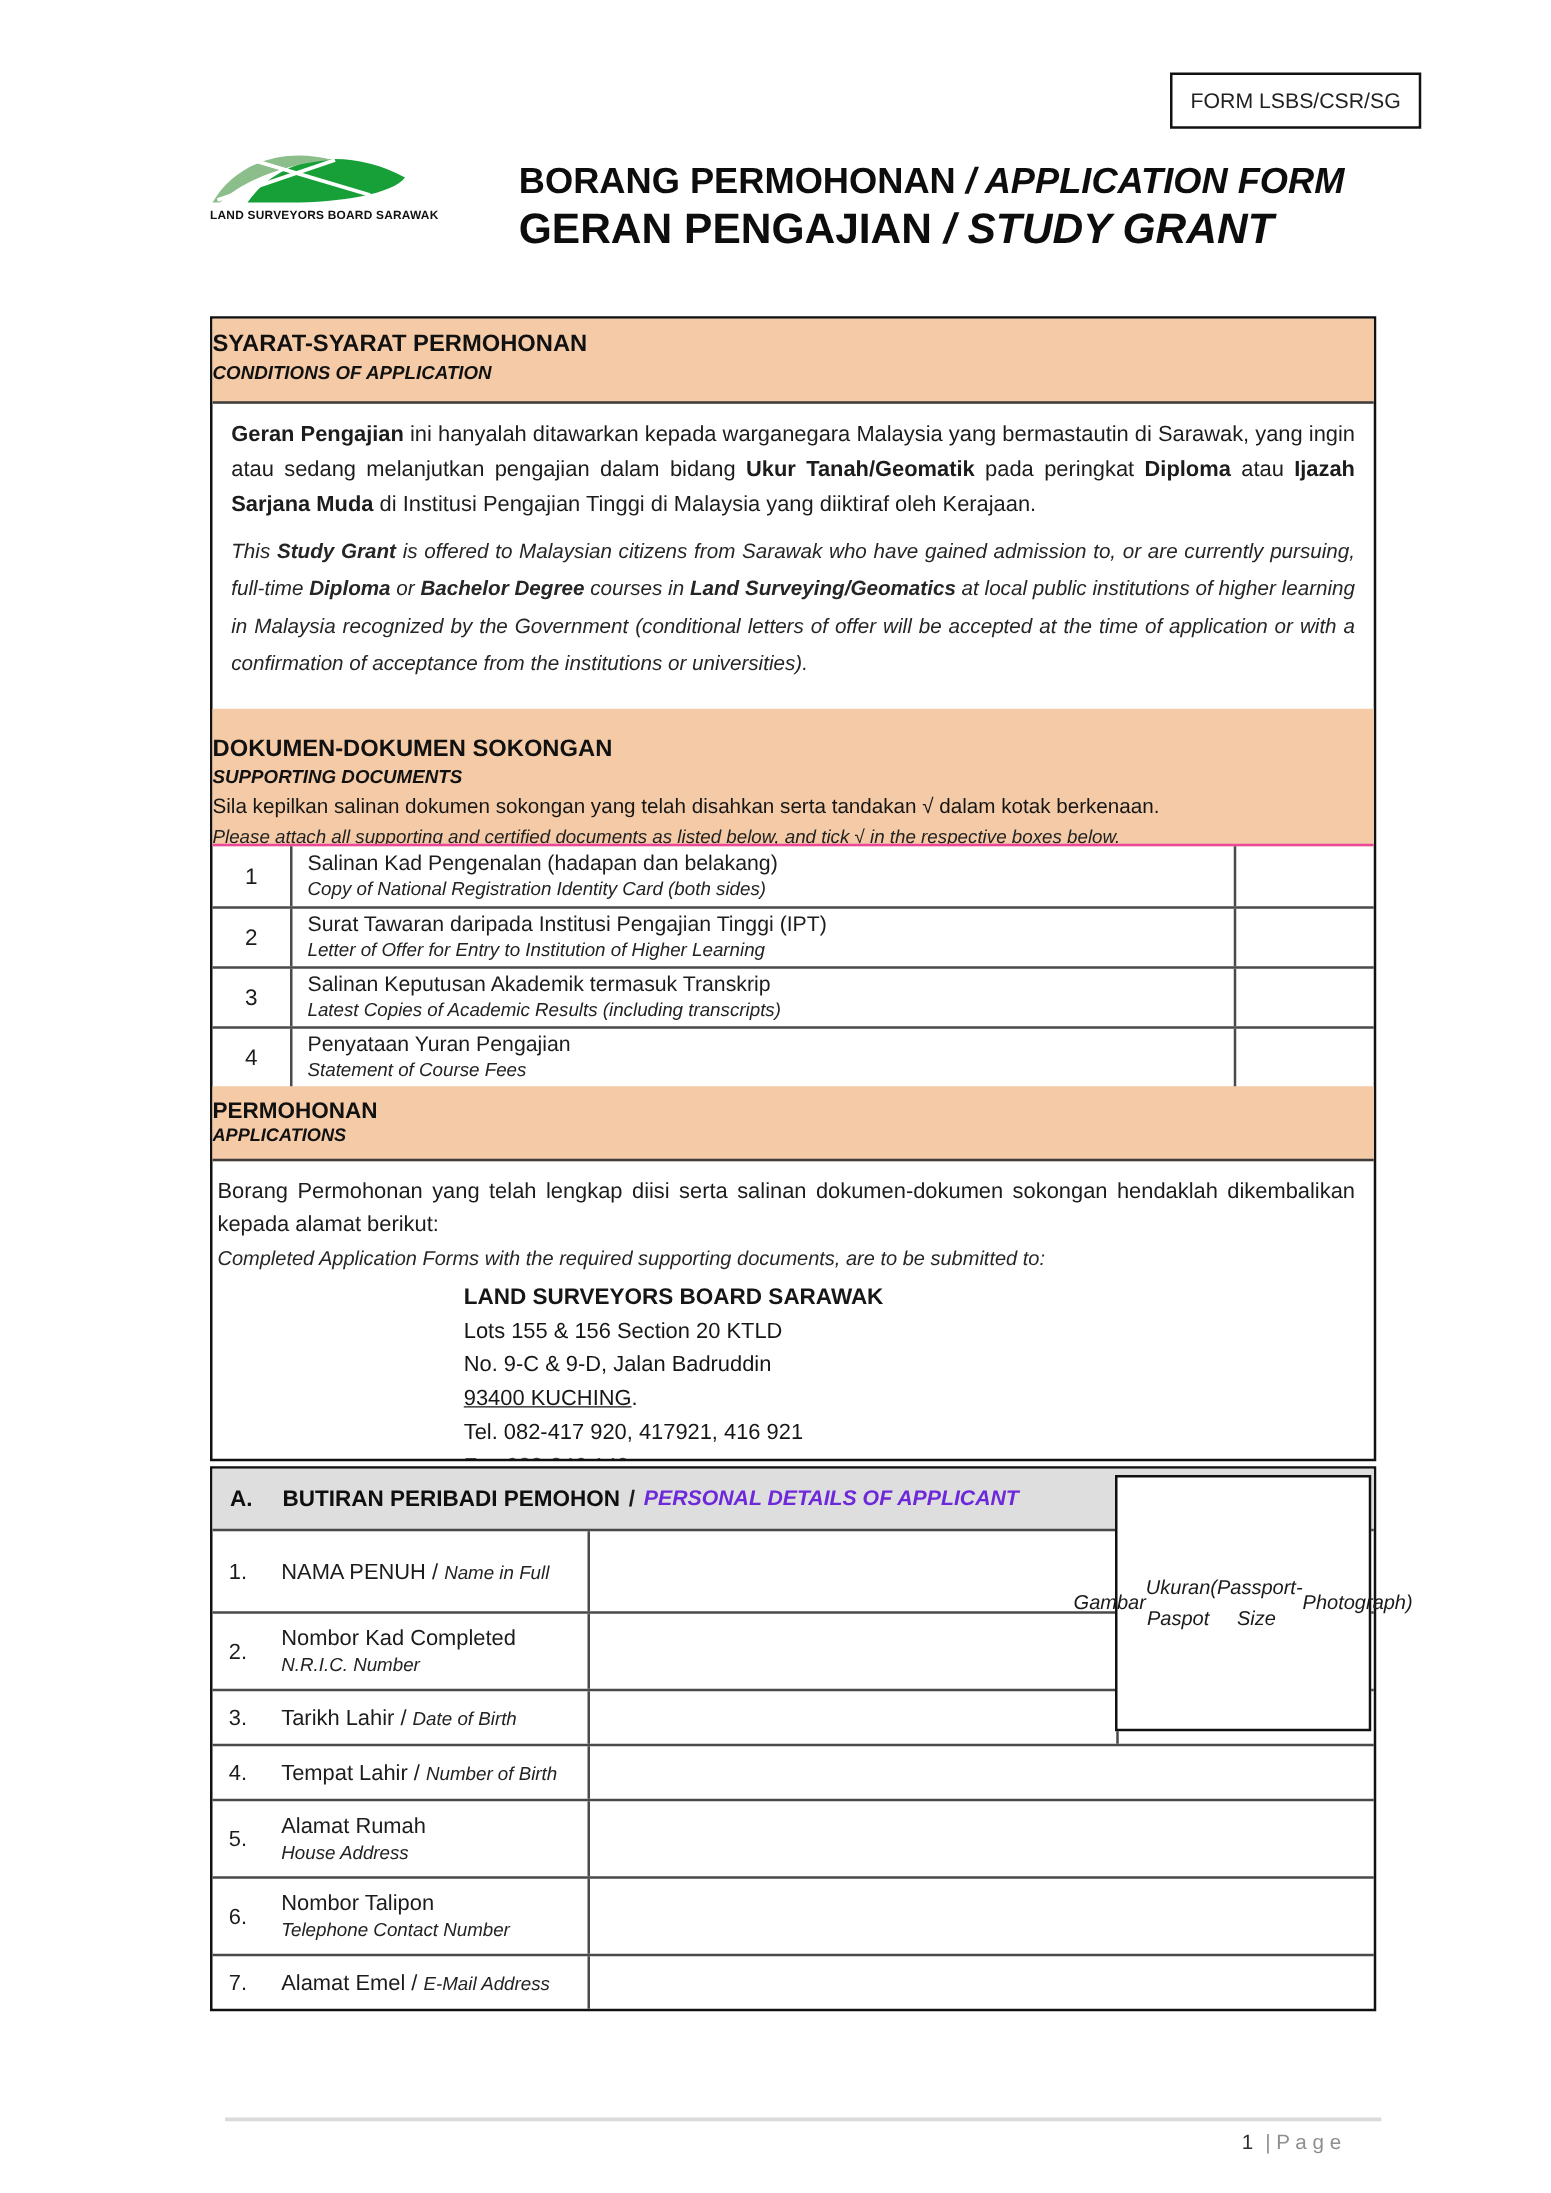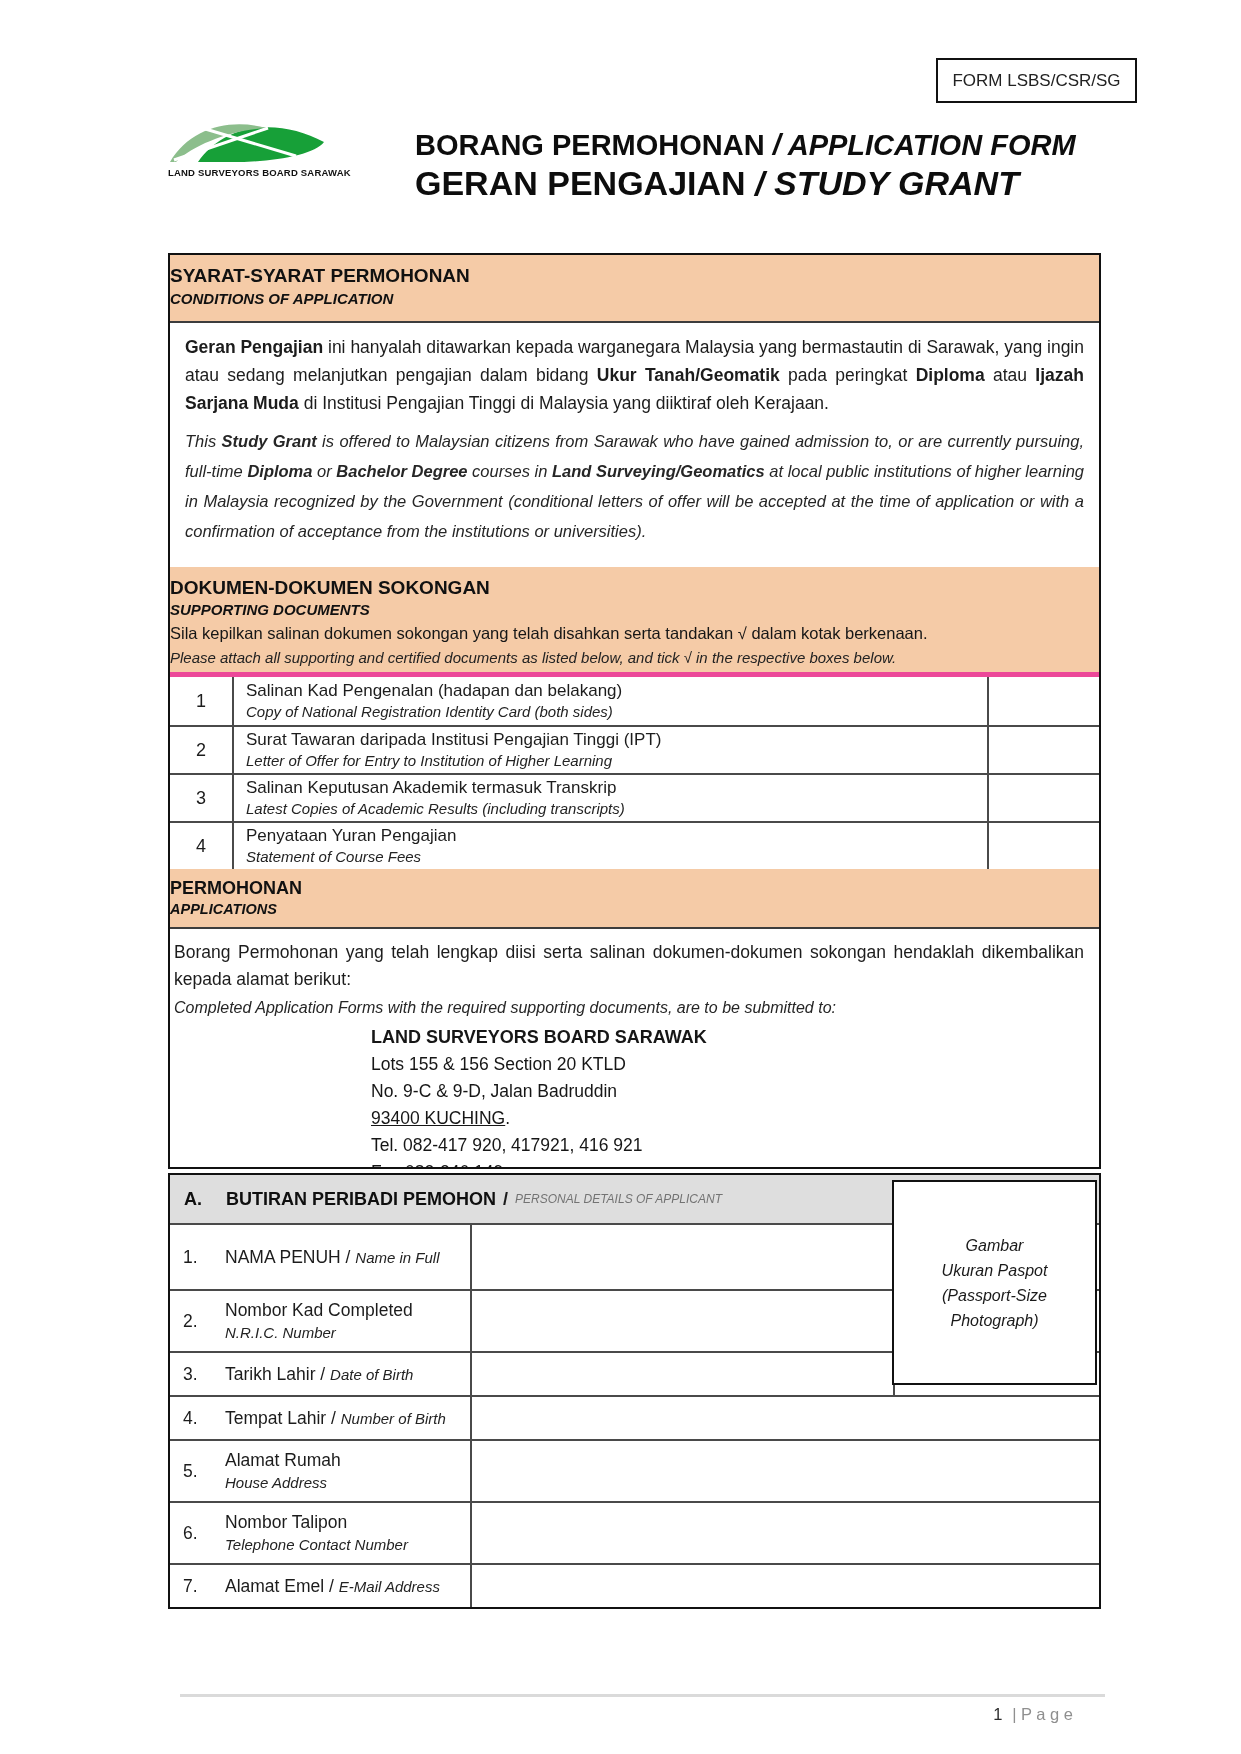--- a/index.html
+++ b/index.html
@@ -36,21 +36,21 @@
   }
   .band{background:#F5CBA7;text-align:left;box-sizing:border-box;overflow:hidden}
   .band1{height:68px;border-bottom:2px solid #3d3d3d;padding-top:10px}
   .band-h-ms{font-size:19px;font-weight:bold;color:#111}
   .band-h-en{font-size:15px;font-weight:bold;font-style:italic;margin-top:3px;color:#111}
 
   .cond-body{height:244px;box-sizing:border-box;padding:10px 15px 0 15px;overflow:hidden}
   .p-ms{font-size:17.5px;line-height:28px;text-align:justify}
   .p-en{font-size:16.5px;line-height:30px;text-align:justify;font-style:italic;margin-top:9px;color:#262626}
 
-  .band2{height:110px;border-bottom:5px solid #ec4899;padding-top:9px}
+  .band2{height:110px;border-bottom:2px solid #ec4899;padding-top:21px}
   .band2 .band-h-ms{line-height:24px}
   .band2 .band-h-en{font-size:15px;line-height:20px;margin-top:0}
   .band-note-ms{font-size:16.5px;line-height:26px;color:#161616}
   .band-note-en{font-size:15px;line-height:24px;font-style:italic;color:#222}
 
   .doc-row{display:grid;grid-template-columns:64px 753px 1fr;min-height:48px;box-sizing:border-box}
   .doc-row + .doc-row{border-top:2px solid #4a4a4a}
   .doc-num{display:flex;align-items:center;justify-content:center;font-size:18px;border-right:2px solid #4a4a4a}
   .doc-text{padding:2px 12px;display:flex;flex-direction:column;justify-content:center}
   .doc-ms{font-size:17px;line-height:22px}
@@ -72,41 +72,41 @@
     position:absolute;left:168px;top:1173px;width:933px;background:#fff;
     border:2px solid #111;box-sizing:border-box;
   }
   .sa-header{
     height:50px;background:#DEDEDE;display:flex;align-items:center;
     padding-left:14px;box-sizing:border-box;border-bottom:2px solid #4a4a4a;
   }
   .sa-label{font-weight:bold;font-size:18px;width:42px;color:#0f0f0f}
   .sa-h-ms{font-weight:bold;font-size:18px;color:#0f0f0f}
   .sa-h-sep{font-weight:bold;font-size:18px;margin:0 7px}
-  .sa-h-en{font-weight:normal;font-style:italic;font-size:12px;color:#737373}
+  .sa-h-en{font-weight:bold;font-style:italic;font-size:17px;color:#6d28d9}
 
   .sa-row{display:grid;grid-template-columns:300px 1fr;box-sizing:border-box}
   .sa-row + .sa-row{border-top:2px solid #4a4a4a}
   .sa-row.r3{grid-template-columns:300px 423px 1fr}
   .rh-a{min-height:64px}
   .rh-b{min-height:62px}
   .rh-c{min-height:44px}
   .sa-cell-label{display:flex;align-items:center;padding-left:13px;box-sizing:border-box}
   .sa-num{width:42px;font-size:17.5px;flex:none;align-self:center}
   .sa-lbl .sa-ms{font-size:17.5px;line-height:24px}
   .sa-lbl .sa-sep{font-size:17.5px}
   .sa-lbl .sa-en{font-size:15px;font-style:italic;line-height:22px;color:#232323}
   .sa-row.stacked .sa-en{display:block}
   .sa-cell-value{border-left:2px solid #4a4a4a}
   .sa-cell-extra{border-left:2px solid #4a4a4a;display:flex;align-items:center;padding-left:10px;font-size:17.5px}
 
   .photo-box{
     position:absolute;left:892px;top:1180px;width:205px;height:205px;z-index:3;
     background:#fff;border:2px solid #111;box-sizing:border-box;
-    display:flex;flex-direction:column;align-items:center;justify-content:center;
+    display:flex;flex-direction:row;align-items:center;justify-content:center;
     font-style:italic;font-size:16px;line-height:25px;text-align:center;color:#1a1a1a;
   }
 
   
   .footer-rule{position:absolute;left:180px;top:1694px;width:925px;height:3px;background:#dadada}
   .footer-text{position:absolute;top:1705px;left:168px;width:905px;text-align:right;font-size:16.5px}
   .page-num{color:#2e2e2e}
   .page-label{color:#8f8f8f;margin-left:5px}
 </style>
 </head>

